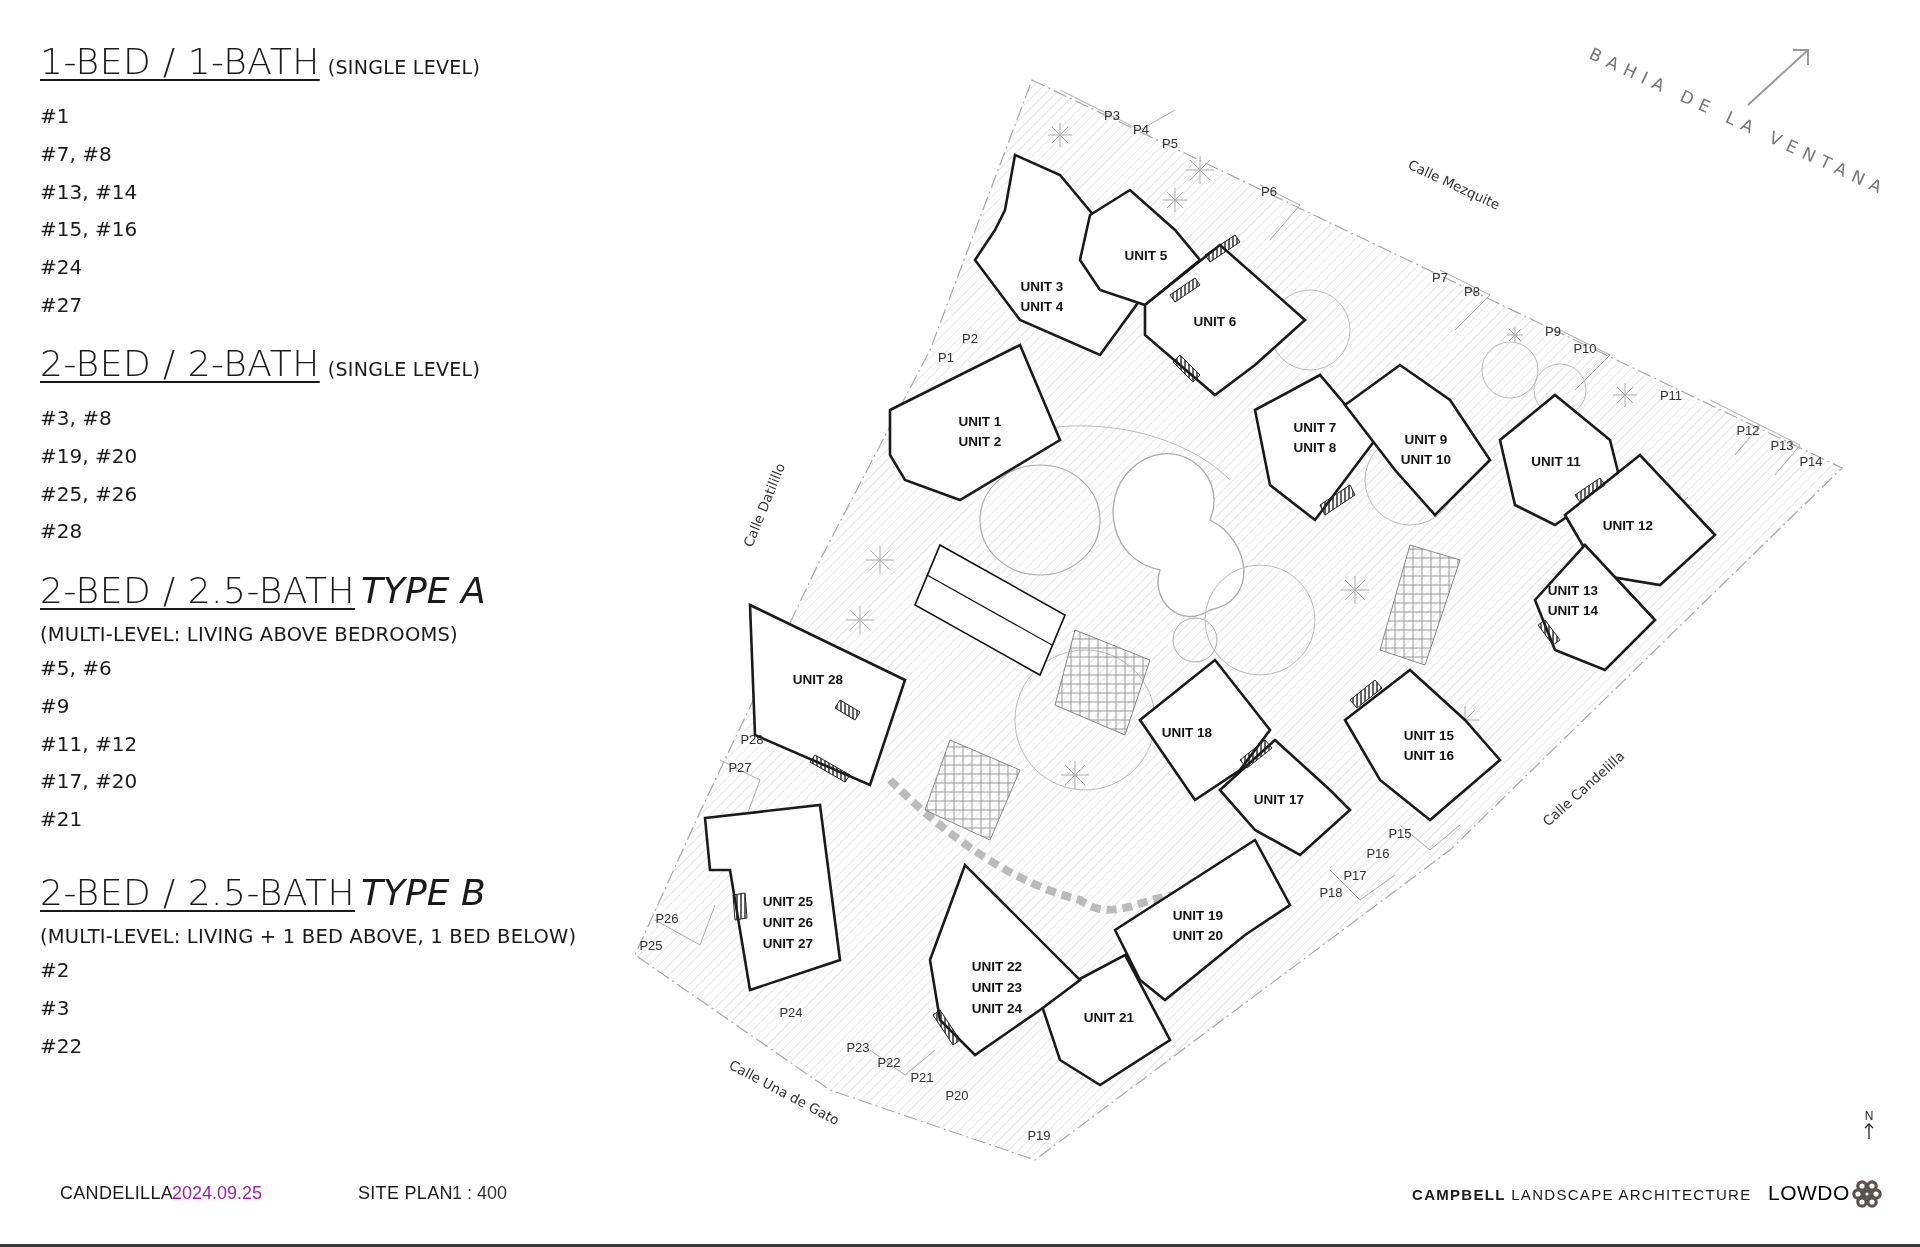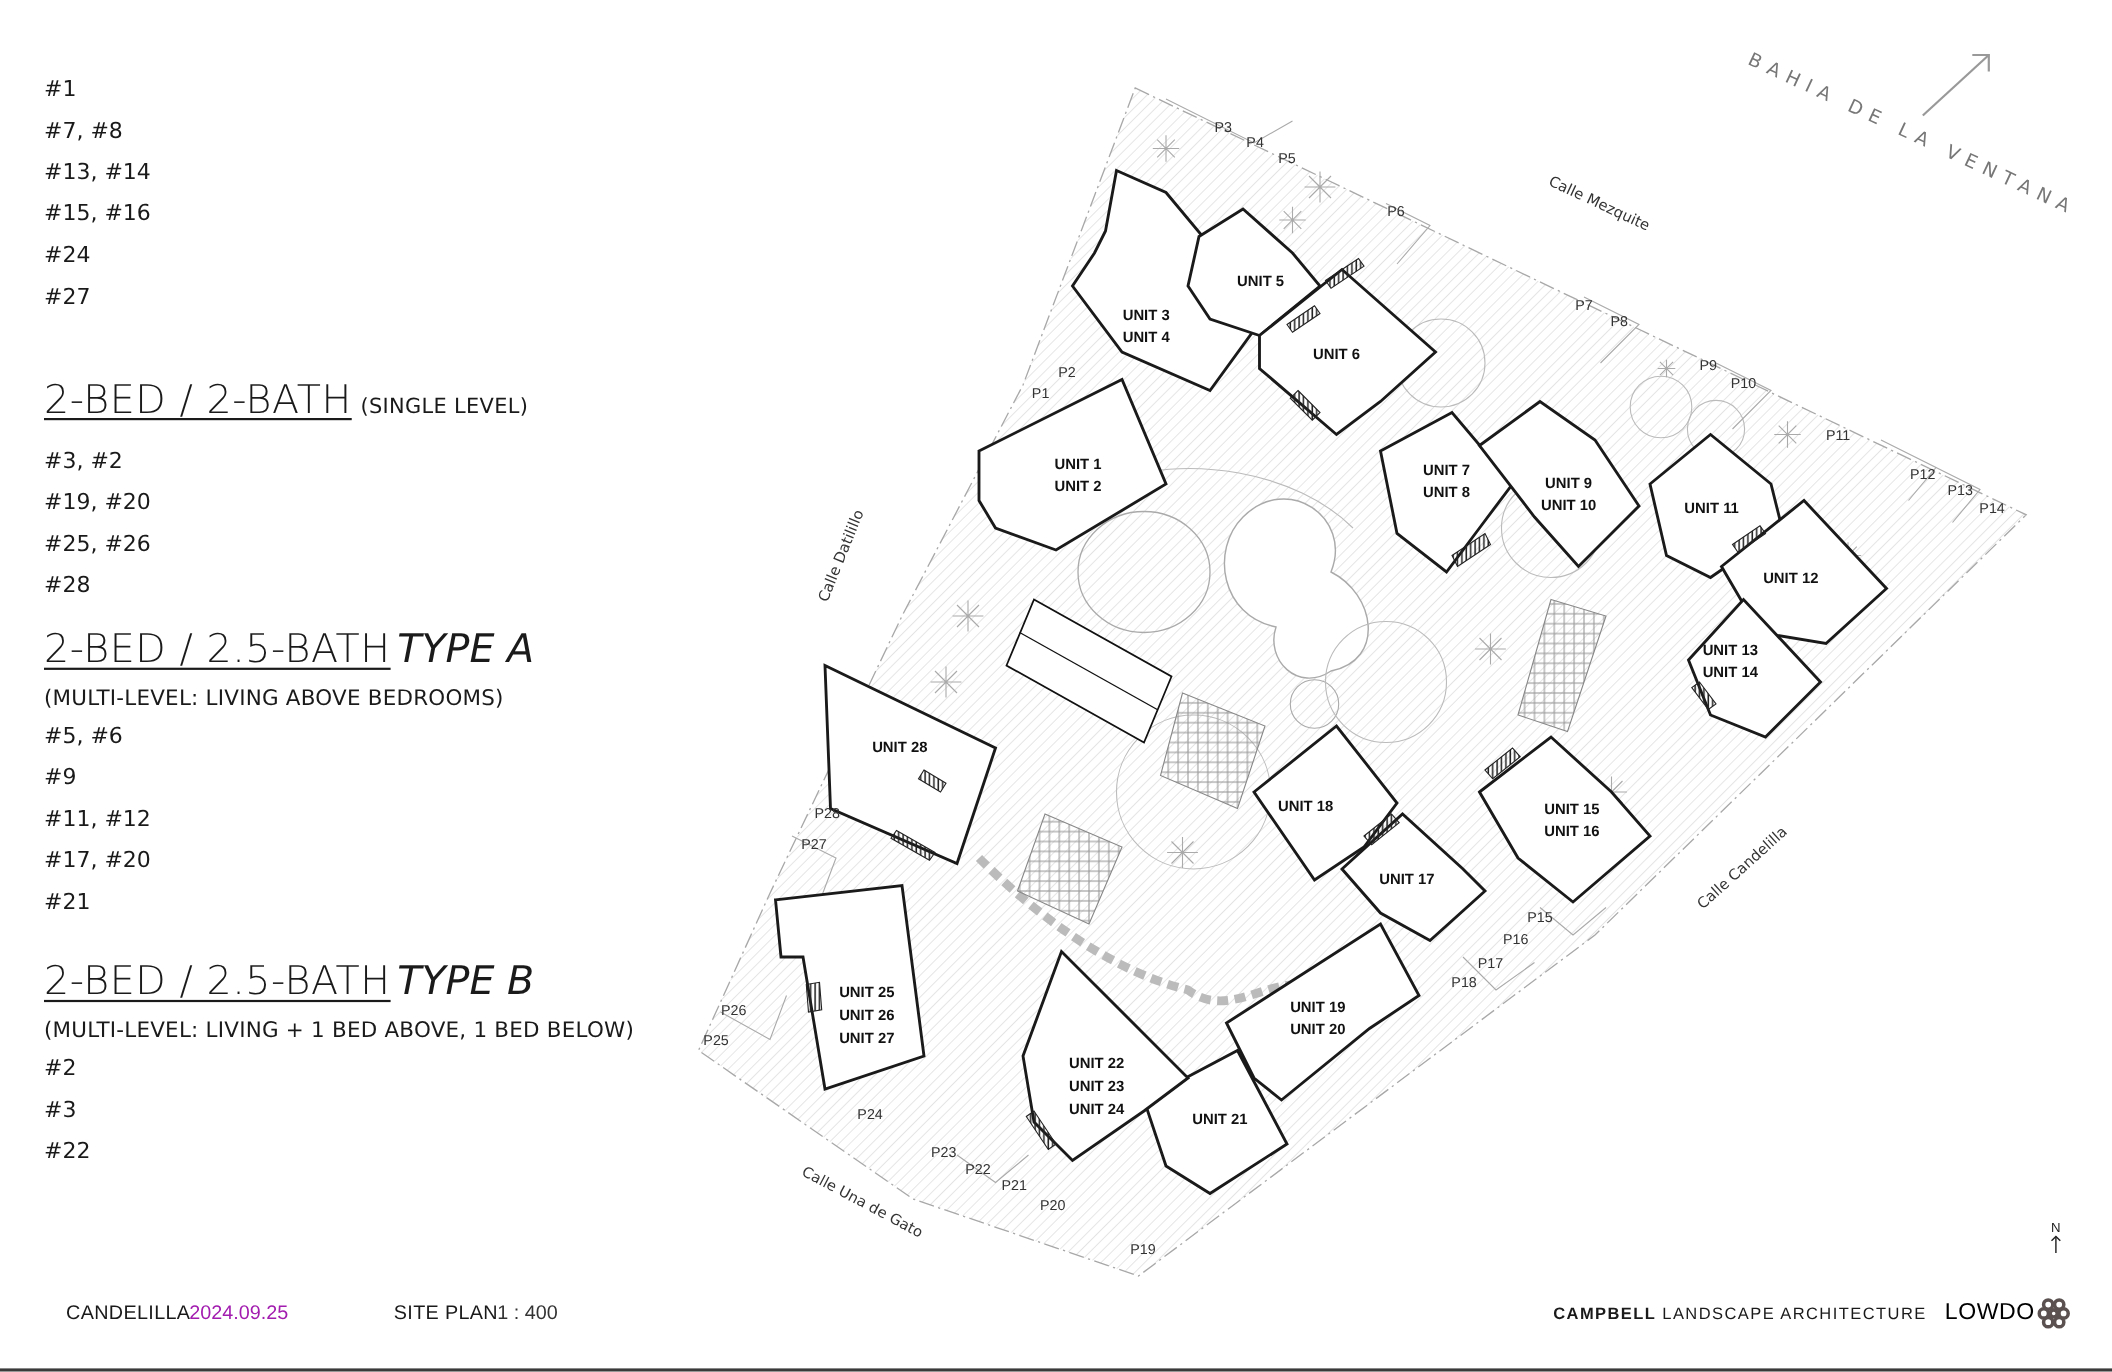--- a/index.html
+++ b/index.html
@@ -24,36 +24,39 @@
   .bay { font-family:"DejaVu Sans", sans-serif; font-size:17px; fill:#777; letter-spacing:7px; }
   .north { position:absolute; left:1860px; top:1110px; width:18px; text-align:center; font-family:"Liberation Sans", sans-serif; font-size:12px; color:#222; line-height:1; }
   .logo-text { color:#000000; font-family:"Liberation Sans", sans-serif; font-size:21px; letter-spacing:0.5px; }
 </style>
 </head>
 <body>
 
 <div class="legend">
 
   <div class="group" style="top:44px;">
+    <div class="heading">
+      <span class="main">1-BED / 1-BATH</span><span class="sub">(SINGLE LEVEL)</span>
+    </div>
     <ul class="items" style="margin-top:18px;">
       <li>#1</li>
       <li>#7, #8</li>
       <li>#13, #14</li>
       <li>#15, #16</li>
       <li>#24</li>
       <li>#27</li>
     </ul>
   </div>
 
   <div class="group" style="top:346px;">
     <div class="heading">
       <span class="main">2-BED / 2-BATH</span><span class="sub">(SINGLE LEVEL)</span>
     </div>
     <ul class="items" style="margin-top:18px;">
-      <li>#3, #2</li>
+      <li>#3, #8</li>
       <li>#19, #20</li>
       <li>#25, #26</li>
       <li>#28</li>
     </ul>
   </div>
 
   <div class="group" style="top:573px;">
     <div class="heading">
       <span class="main">2-BED / 2.5-BATH</span><span class="type">TYPE A</span>
     </div>

